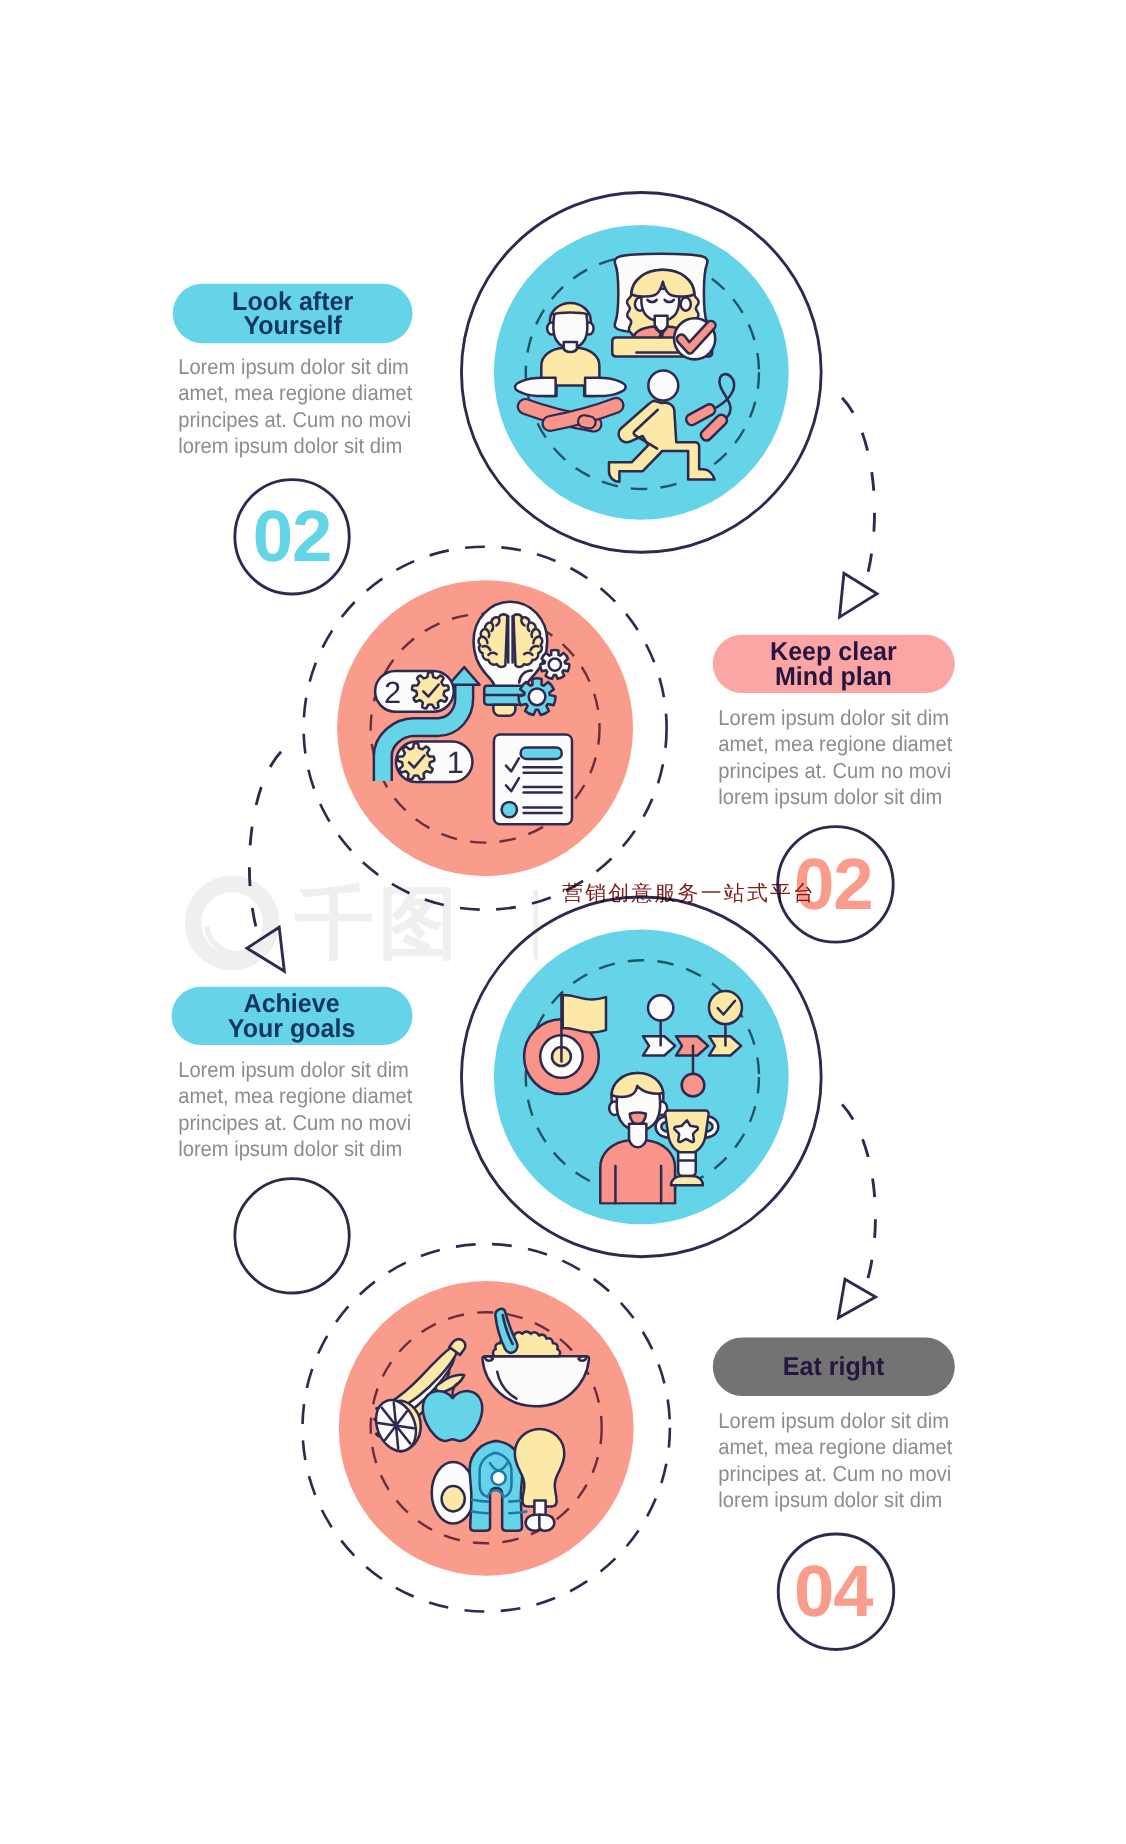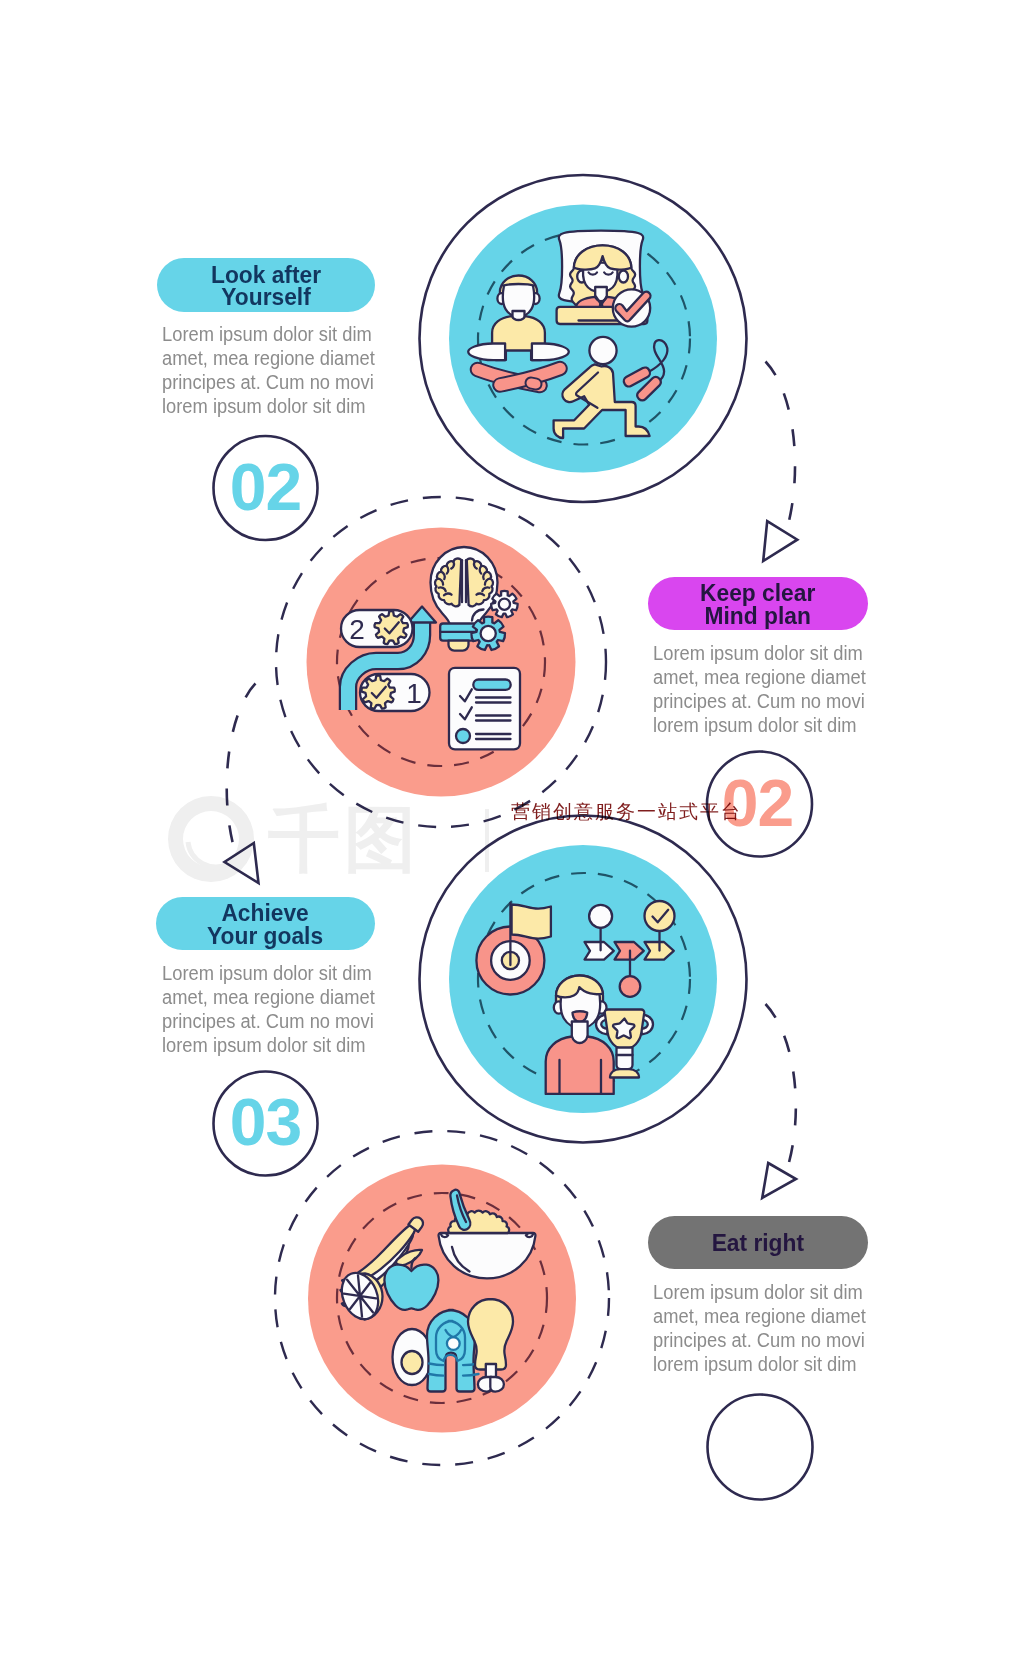--- a/index.html
+++ b/index.html
@@ -168,21 +168,21 @@
     <path class="s" d="M476 697.5 h34.5"></path>
     <path class="s" d="M476 702.5 h34.5"></path>
     <path class="s" d="M460 714 l4.8 5.3 l7-12"></path>
     <path class="s" d="M476 715.5 h34.5"></path>
     <path class="s" d="M476 720.5 h34.5"></path>
     <circle class="sf" fill="#66D4E8" cx="463" cy="736" r="7"></circle>
     <path class="s" d="M476 734 h34.5"></path>
     <path class="s" d="M476 739 h34.5"></path>
   </svg>
 
-  <div class="pill" style="left:648px;top:577px;width:220px;height:53px;background:#d946ef;color:#241640;">
+  <div class="pill" style="left:648px;top:577px;width:220px;height:53px;background:#fca5a5;color:#241640;">
     <div>
       <span>Keep clear</span><br>
       <span>Mind plan</span>
     </div>
   </div>
   <div class="body-text" style="left:652.5px;top:641.3px;width:230px;">
     <div>Lorem ipsum dolor sit dim</div>
     <div>amet, mea regione diamet</div>
     <div>principes at. Cum no movi</div>
     <div>lorem ipsum dolor sit dim</div>
@@ -237,21 +237,20 @@
       <span>Achieve</span><br>
       <span>Your goals</span>
     </div>
   </div>
   <div class="body-text" style="left:161.5px;top:961.3px;width:230px;">
     <div>Lorem ipsum dolor sit dim</div>
     <div>amet, mea regione diamet</div>
     <div>principes at. Cum no movi</div>
     <div>lorem ipsum dolor sit dim</div>
   </div>
-  <div class="numtxt" style="left:213px;top:1089px;width:105px;text-align:center;color:#66D4E8;">03</div>
 
   <svg class="ic" style="left:320px;top:1180px;width:240px;height:240px;" viewBox="320 1180 240 240">
 
     <path class="sf" fill="#FCE9A8" d="M406 1241 c2.8 1.6 3.2 5.6 1.2 10 c-5.2 11.5-17 27.5-28.5 38 c-11.5 10.5-22.8 16.6-29.5 17.2 c-3.7 0.3-6.2-0.6-7.3-2.6 c3-1 7.4-3.4 11.5-6.4 c9.6-7.2 18.5-17.2 26-27.4 c8.4-11.4 16-22.2 22.5-28 c2.5-2.2 3.5-1.6 4.1-0.8 z"></path>
     <path class="sf" fill="#FCFCFD" d="M411 1229 c2.6 2 2.6 6.4 0.2 11 c-6.4 12-19.5 27.8-32 38 c-12.4 10.2-24.4 15.5-31.4 15.3 c-3.9-0.1-6.6-1.2-7.4-3.2 c3.1-0.8 7.9-2.8 12.3-5.6 c10.5-6.6 20.5-16.2 29-25.8 c9.6-10.8 18.4-21.2 25.5-26.6 c2.7-2.1 3.5-3.4 3.8-3.1 z"></path>
     <path class="sf" fill="#FCE9A8" d="M414.5 1222.5 c1.9 2.2 1.6 6.3-0.9 10.6 c-6.8 11.5-20.5 26.3-33 36 c-12.6 9.8-24.6 14.8-31.6 14.5 c-3.8-0.1-6.2-1.2-6.9-3.2 c3-0.8 7.7-2.7 12-5.3 c10.4-6.2 20.6-15.4 29.4-24.6 c9.9-10.4 19-20.2 26-25 c3.1-2.1 4.3-3.3 5-3 z"></path>
     <path class="sf" fill="#FCE9A8" d="M412 1219.8 c2-2.7 5.9-3.2 8.6-1.2 c2.7 2 3.2 5.7 1.2 8.3 l-3.6 4.8 l-9.8-7.2 z"></path>
     <path class="sf" fill="#FCE9A8" d="M400 1257.5 c5.5-5 15-8.5 22-7.5 c-2.5 6.5-10 12.5-16.5 14.5 c-4.5 1.4-7.8 0.8-9-1.2 c-1-1.8 0.4-3.9 3.5-5.8 z"></path>
 
     <path class="sf" fill="#FCE9A8" d="M365 1273.5 c10 2 17.5 11.5 17.5 23 c0 12-8 22-18 23 c-4.5-1.5-8.5-5-11-9.5 c4-4 6.5-10 6.5-17 c0-7.5-3-14-7.5-18 c3.5-1 8-1.5 12.5-1.5 z"></path>
@@ -291,20 +290,21 @@
     <div>
       <span>Eat right</span>
     </div>
   </div>
   <div class="body-text" style="left:652.5px;top:1280.3px;width:230px;">
     <div>Lorem ipsum dolor sit dim</div>
     <div>amet, mea regione diamet</div>
     <div>principes at. Cum no movi</div>
     <div>lorem ipsum dolor sit dim</div>
   </div>
+  <div class="numtxt" style="left:705px;top:1413px;width:105px;text-align:center;color:#FA9C8C;">04</div>
 
   <div class="wm">
     <svg style="position:absolute;left:166px;top:794px;width:92px;height:92px;" viewBox="0 0 92 92">
       <path fill="#efefef" d="M45 2 A43 43 0 1 0 45 88 A43 43 0 1 0 45 2 Z M45 17 A28 28 0 1 1 45 73 A28 28 0 1 1 45 17 Z"></path>
       <path fill="none" stroke="#efefef" stroke-width="5" d="M62 70 A28 28 0 0 1 22 48"></path>
     </svg>
     <span class="wm-char" style="left:268px;top:793px;">千图</span>
     <span class="wm-bar"></span>
     <span class="wm-line1">营销创意服务一站式平台</span>
   </div>

